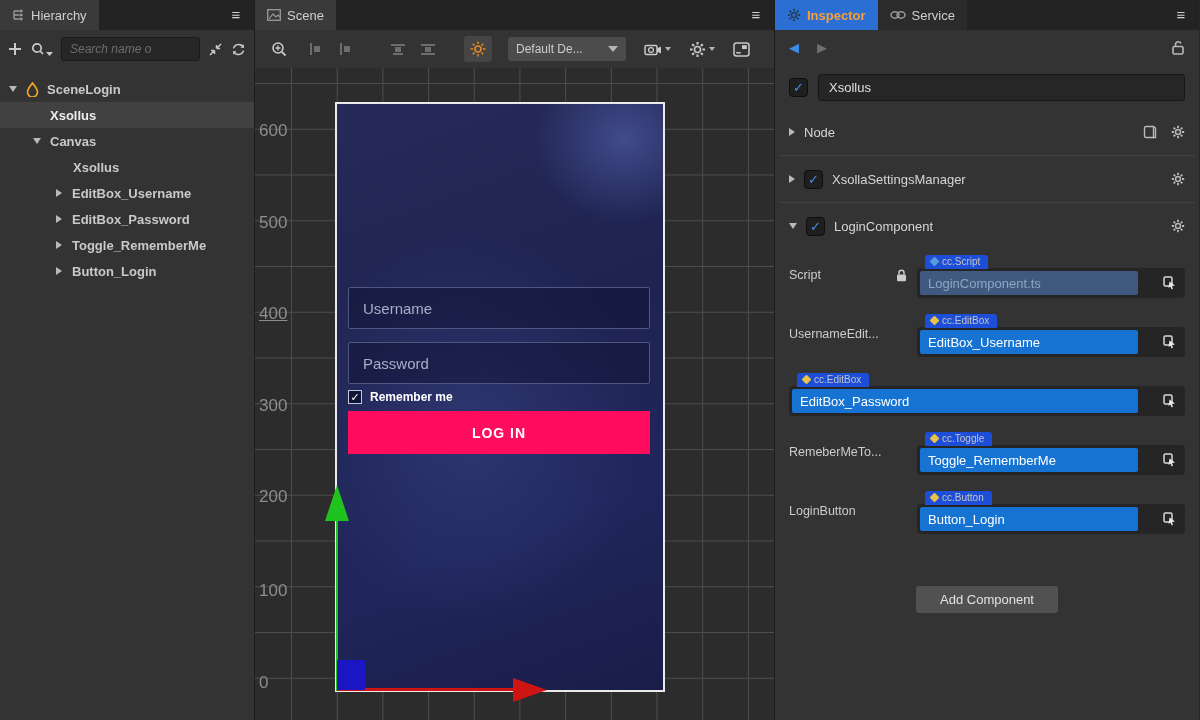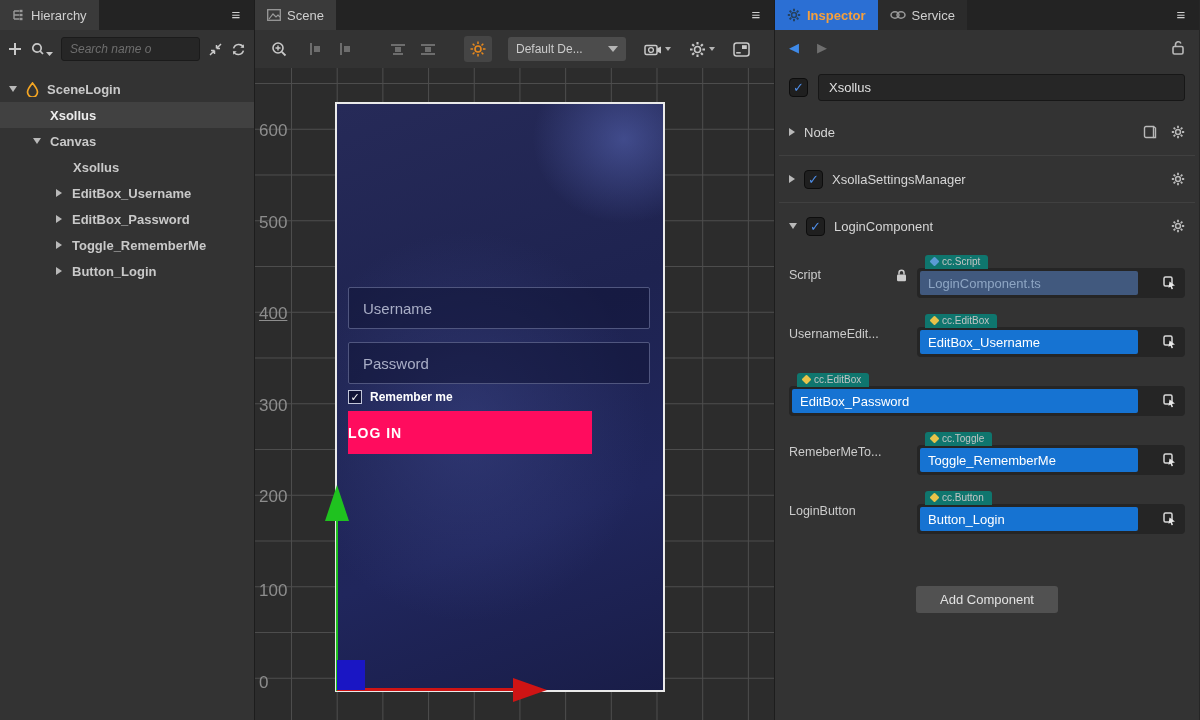--- a/index.html
+++ b/index.html
@@ -53,22 +53,22 @@
       radial-gradient(130px 120px at 88% 6%, rgba(90,105,185,.55), rgba(0,0,0,0) 70%),
       radial-gradient(240px 260px at 40% 55%, rgba(62,72,140,.5), rgba(0,0,0,0) 75%),
       linear-gradient(160deg,#262a58 0%, #1e2350 40%, #20265c 70%, #191d48 100%); }
   .field { position:absolute; left:11px; width:302px; height:42px; background:rgba(16,20,54,.55);
     border:1px solid #50567f; border-radius:2px; display:flex; align-items:center;
     color:#a9aec6; font-size:15px; padding:0 14px; }
   .remember { position:absolute; left:11px; display:flex; align-items:center; gap:8px; }
   .remember .box { width:14px; height:14px; background:rgba(10,12,40,.7); border:1px solid #c2c6da;
     color:#ffffff; font-size:11px; line-height:13px; text-align:center; }
   .remember .lbl { color:#ffffff; font-size:12px; font-weight:bold; }
-  .login-btn { position:absolute; left:11px; width:244px; height:43px; background:#ff0c5e;
-    display:flex; align-items:center; justify-content:flex-start; color:#ffffff; font-weight:bold;
+  .login-btn { position:absolute; left:11px; width:302px; height:43px; background:#ff0c5e;
+    display:flex; align-items:center; justify-content:center; color:#ffffff; font-weight:bold;
     font-size:14px; letter-spacing:1px; }
 
   .axis-y-line { position:absolute; left:81px; top:452px; width:2px; height:171px; background:#1fc21f; }
   .axis-y-head { position:absolute; left:70px; top:417px; width:0; height:0;
     border-left:12px solid transparent; border-right:12px solid transparent; border-bottom:36px solid #1fc21f; }
   .axis-x-line { position:absolute; left:82px; top:620px; width:176px; height:3px; background:#cf1414; }
   .axis-x-head { position:absolute; left:258px; top:610px; width:0; height:0;
     border-top:12px solid transparent; border-bottom:12px solid transparent; border-left:34px solid #cf1414; }
   .origin-box { position:absolute; left:82px; top:592px; width:28px; height:30px; background:#1a16c4; }
 
@@ -88,21 +88,21 @@
   .sec-row .tri-down, .sec-row .tri-right { margin-right:0; }
   .mt16 { margin-top:16px; } .mt8 { margin-top:8px; }
   .divider.ins { margin:8px 4px 0 4px; }
 
   .props { padding:10px 14px 0 14px; }
   .prop-row { display:flex; margin-bottom:12px; }
   .prop-label { width:128px; flex:none; font-size:12.5px; color:#cccccc; padding-top:17px;
     display:flex; justify-content:space-between; align-items:flex-start; padding-right:10px; }
   .prop-label .lock { margin-top:1px; }
   .prop-ctrl { flex:1; }
-  .badge { display:inline-flex; align-items:center; gap:4px; margin-left:8px; background:#0f766e;
+  .badge { display:inline-flex; align-items:center; gap:4px; margin-left:8px; background:#1d4ed8;
     border-radius:3px 3px 0 0; padding:1px 8px 2px 6px; font-size:10px; color:#c4c4c4; position:relative; z-index:2; }
   .badge .diamond { width:7px; height:7px; transform:rotate(45deg); background:#e8c34a; border-radius:1px; }
   .badge .diamond.blue { background:#5b9bd5; }
   .val-group { display:flex; align-items:center; background:#252525; border-radius:4px; padding:3px; gap:18px; margin-top:-1px; }
   .val-box { flex:1; height:24px; background:#1673d2; border-radius:2px; color:#ffffff; font-size:13px;
     display:flex; align-items:center; padding:0 8px; white-space:nowrap; overflow:hidden; }
   .val-box.muted { background:#41597e; color:#8ea6c4; }
   .picker { width:26px; height:24px; border-radius:2px; display:flex; align-items:center; justify-content:center; }
   .add-btn { margin:40px auto 0 auto; width:142px; height:27px; background:#515151; border-radius:3px;
     color:#e2e2e2; font-size:13px; display:flex; align-items:center; justify-content:center; }

